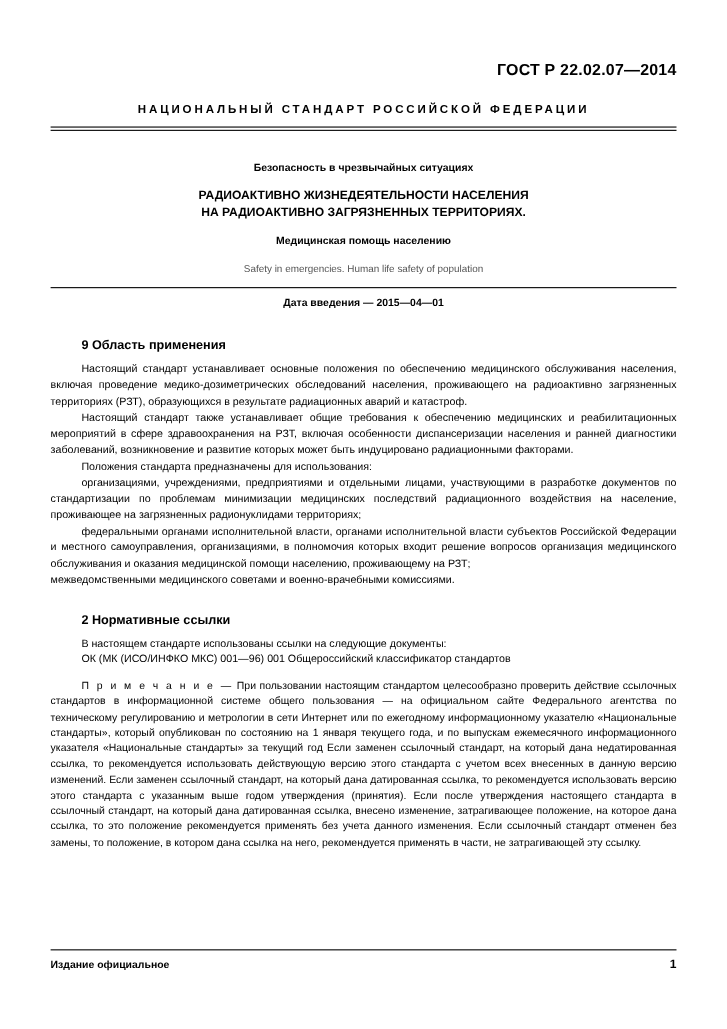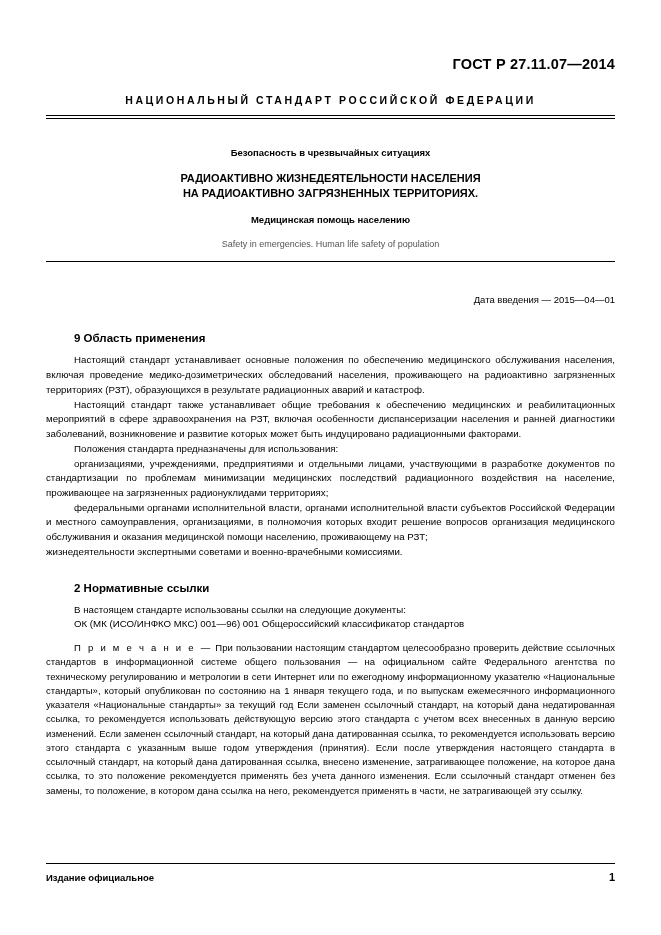--- a/index.html
+++ b/index.html
@@ -77,24 +77,24 @@
     color: #555;
     line-height: 1.5;
     margin-bottom: 10px;
   }
   .rule-after-title {
     border: none;
     border-top: 1px solid #000;
     margin: 6px 0 0 0;
   }
   .date-line {
-    text-align: right;
-    font-size: 9.5px;
-    font-weight: normal;
-    margin-top: 32px;
+    text-align: center;
+    font-size: 9.5px;
+    font-weight: bold;
+    margin-top: 8px;
   }
   .section-heading {
     font-size: 11.5px;
     font-weight: bold;
     margin-top: 27px;
     margin-bottom: 9px;
     padding-left: 28px;
   }
   .section-heading.second {
     margin-top: 22px;
@@ -143,21 +143,21 @@
   .footer-page {
     font-size: 11px;
     font-weight: bold;
   }
 </style>
 </head>
 <body>
 
 <div class="page">
 
-  <div class="gost-number">ГОСТ Р 27.11.07—2014</div>
+  <div class="gost-number">ГОСТ Р 22.02.07—2014</div>
 
   <div class="national-standard">НАЦИОНАЛЬНЫЙ СТАНДАРТ РОССИЙСКОЙ ФЕДЕРАЦИИ</div>
 
   <hr class="rule">
   <hr class="rule thin" style="margin-top:2px;">
 
   <div class="title-block">
     <div class="title-sub">Безопасность в чрезвычайных ситуациях</div>
     <div class="title-main">
       <div>РАДИОАКТИВНО ЖИЗНЕДЕЯТЕЛЬНОСТИ НАСЕЛЕНИЯ</div>
@@ -172,21 +172,21 @@
   <hr class="rule-after-title">
 
   <div class="date-line">Дата введения — 2015—04—01</div>
 
   <div class="section-heading">9 Область применения</div>
   <p class="body">Настоящий стандарт устанавливает основные положения по обеспечению медицинского обслуживания населения, включая проведение медико-дозиметрических обследований населения, проживающего на радиоактивно загрязненных территориях (РЗТ), образующихся в результате радиационных аварий и катастроф.</p>
   <p class="body">Настоящий стандарт также устанавливает общие требования к обеспечению медицинских и реабилитационных мероприятий в сфере здравоохранения на РЗТ, включая особенности диспансеризации населения и ранней диагностики заболеваний, возникновение и развитие которых может быть индуцировано радиационными факторами.</p>
   <p class="body">Положения стандарта предназначены для использования:</p>
   <p class="body">организациями, учреждениями, предприятиями и отдельными лицами, участвующими в разработке документов по стандартизации по проблемам минимизации медицинских последствий радиационного воздействия на население, проживающее на загрязненных радионуклидами территориях;</p>
   <p class="body">федеральными органами исполнительной власти, органами исполнительной власти субъектов Российской Федерации и местного самоуправления, организациями, в полномочия которых входит решение вопросов организация медицинского обслуживания и оказания медицинской помощи населению, проживающему на РЗТ;</p>
-  <p class="body noindent">жизнедеятельности экспертными советами и военно-врачебными комиссиями.</p>
+  <p class="body noindent">межведомственными медицинского советами и военно-врачебными комиссиями.</p>
 
   <div class="section-heading second">2 Нормативные ссылки</div>
   <p class="body">В настоящем стандарте использованы ссылки на следующие документы:</p>
   <p class="body">ОК (МК (ИСО/ИНФКО МКС) 001—96) 001 Общероссийский классификатор стандартов</p>
 
   <p class="note"><span class="spaced">П р и м е ч а н и е —</span><span> При пользовании настоящим стандартом целесообразно проверить действие ссылочных стандартов в информационной системе общего пользования — на официальном сайте Федерального агентства по техническому регулированию и метрологии в сети Интернет или по ежегодному информационному указателю «Национальные стандарты», который опубликован по состоянию на 1 января текущего года, и по выпускам ежемесячного информационного указателя «Национальные стандарты» за текущий год Если заменен ссылочный стандарт, на который дана недатированная ссылка, то рекомендуется использовать действующую версию этого стандарта с учетом всех внесенных в данную версию изменений. Если заменен ссылочный стандарт, на который дана датированная ссылка, то рекомендуется использовать версию этого стандарта с указанным выше годом утверждения (принятия). Если после утверждения настоящего стандарта в ссылочный стандарт, на который дана датированная ссылка, внесено изменение, затрагивающее положение, на которое дана ссылка, то это положение рекомендуется применять без учета данного изменения. Если ссылочный стандарт отменен без замены, то положение, в котором дана ссылка на него, рекомендуется применять в части, не затрагивающей эту ссылку.</span></p>
 
   <div class="footer">
     <hr class="footer-rule">
     <div class="footer-row">

